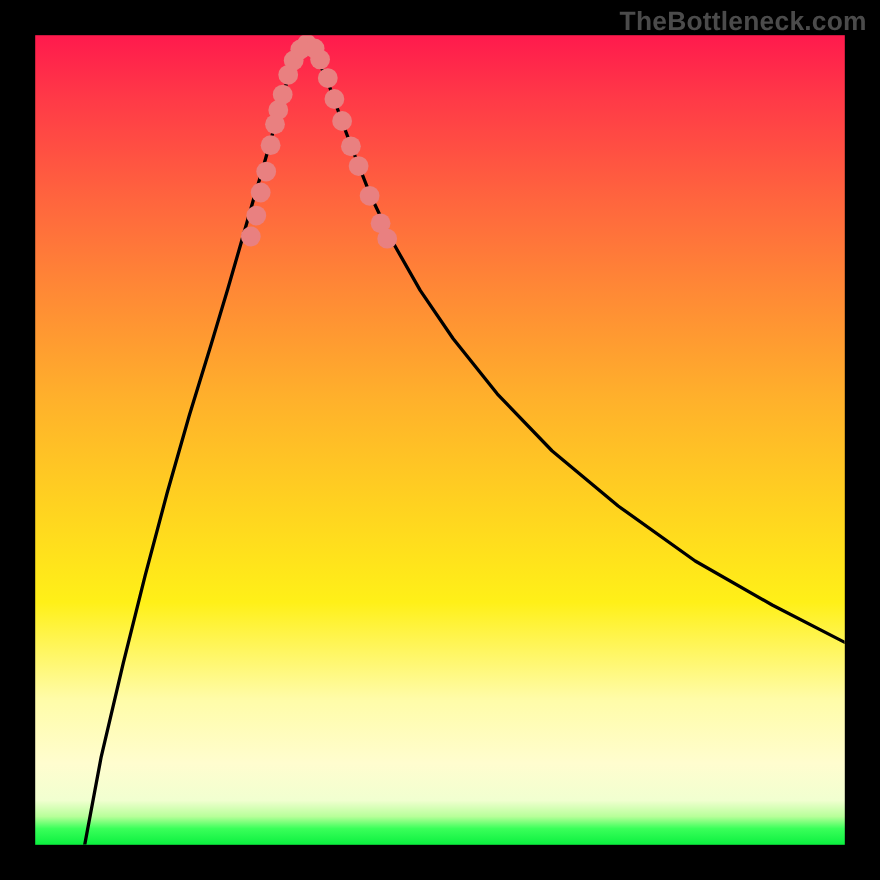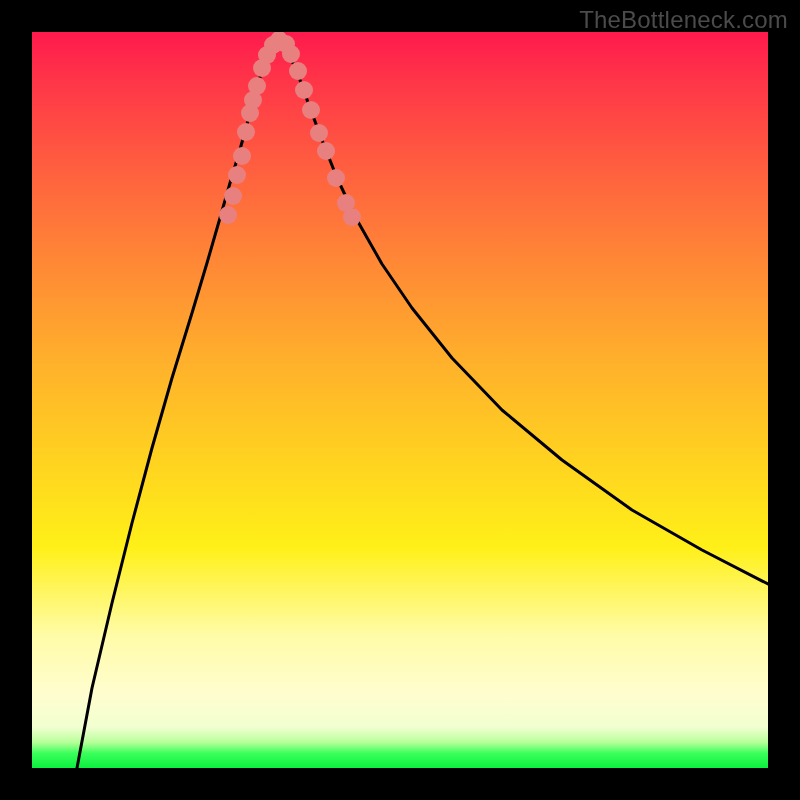--- a/index.html
+++ b/index.html
@@ -43,21 +43,21 @@
       #0bf03f 100%
     );
     overflow: hidden;
   }
   .watermark {
     position: absolute;
     top: 6px;
     right: 12px;
     color: #4b4b4b;
     font-size: 24px;
-    font-weight: 400;
+    font-weight: 700;
     letter-spacing: 0.2px;
     user-select: none;
   }
   svg.curve {
     position: absolute;
     left: 0;
     top: 0;
     width: 736px;
     height: 736px;
   }

